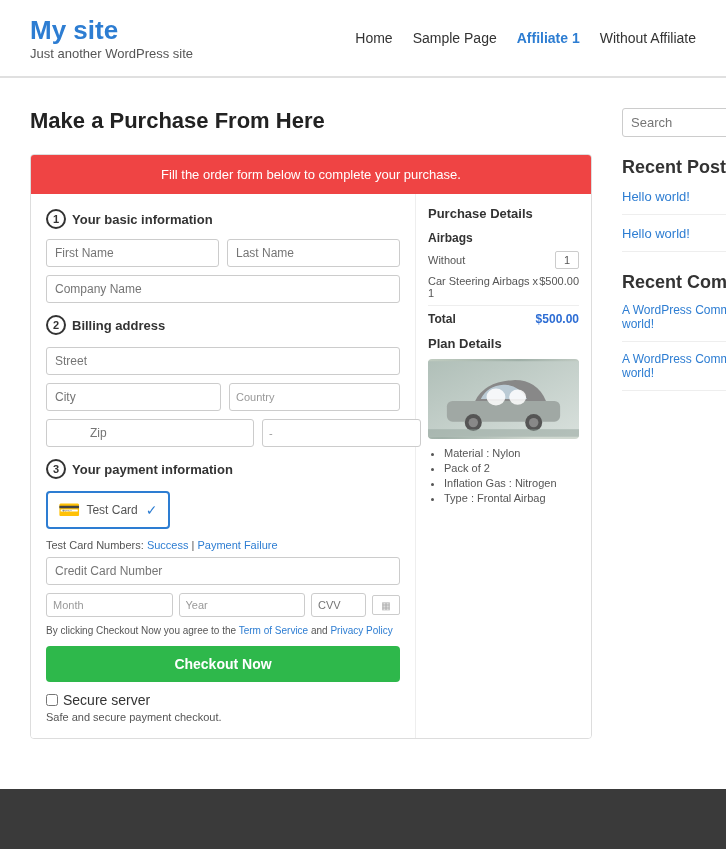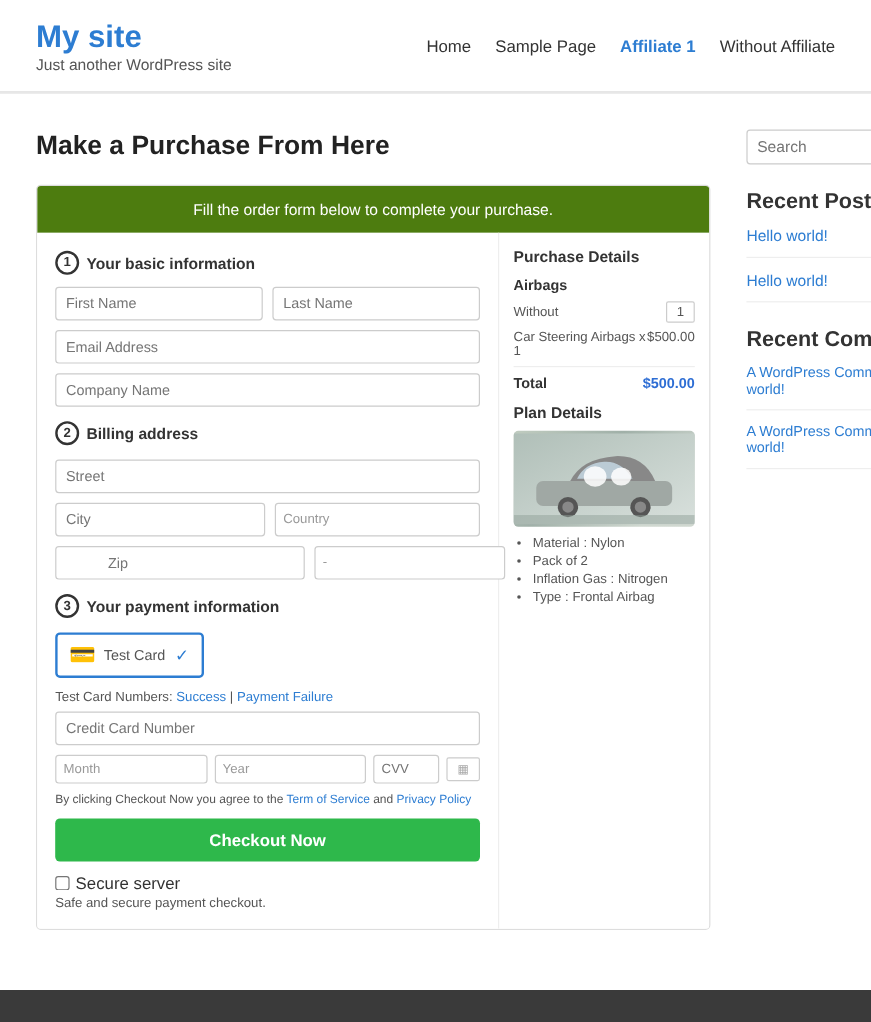--- a/index.html
+++ b/index.html
@@ -16,21 +16,21 @@
     
     .main-content { display: flex; padding: 30px 30px; gap: 30px; max-width: 726px; }
     .content-area { flex: 1; }
     .sidebar { width: 200px; flex-shrink: 0; }
 
     
     .page-title { font-size: 22px; font-weight: bold; color: #222; margin-bottom: 20px; }
 
     
     .checkout-container { border: 1px solid #ddd; border-radius: 4px; overflow: hidden; background: #fff; }
-    .checkout-header { background: #4d7c0f; color: white; text-align: center; padding: 12px; font-size: 13px; }
+    .checkout-header { background: #ef4444; color: white; text-align: center; padding: 12px; font-size: 13px; }
 
     
     .form-body { display: flex; background: #fff; }
     .form-left { flex: 1; padding: 15px; border-right: 1px solid #eee; }
     .form-right { width: 175px; padding: 12px; }
 
     
     .section-header { display: flex; align-items: center; gap: 6px; margin-bottom: 10px; font-weight: bold; font-size: 13px; color: #333; }
     .section-number { background: #fff; border: 2px solid #333; border-radius: 50%; width: 20px; height: 20px; display: flex; align-items: center; justify-content: center; font-size: 11px; font-weight: bold; flex-shrink: 0; }
 
@@ -129,23 +129,20 @@
           
           <div class="section-header">
             <div class="section-number">1</div>
             <span>Your basic information</span>
           </div>
           <div class="form-row">
             <input class="form-input" type="text" placeholder="First Name" style="">
             <input class="form-input" type="text" placeholder="Last Name" style="">
           </div>
           <div class="form-row">
-            <input class="form-input" type="text" placeholder="Email Address" style="">
-          </div>
-          <div class="form-row">
             <input class="form-input" type="text" placeholder="Company Name" style="">
           </div>
 
           
           <div class="section-header section-divider">
             <div class="section-number">2</div>
             <span>Billing address</span>
           </div>
           <div class="form-row">
             <input class="form-input" type="text" placeholder="Street" style="">

